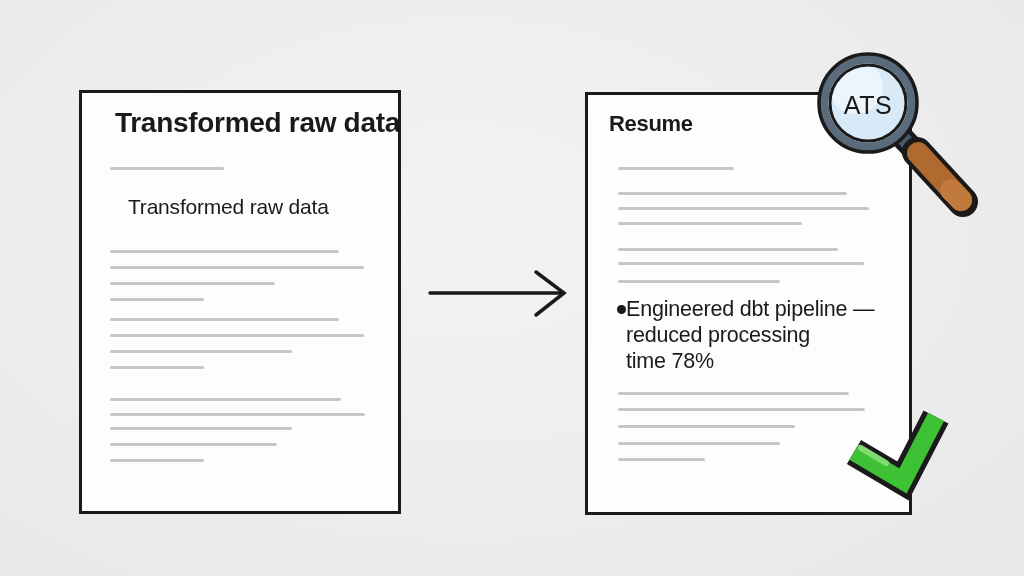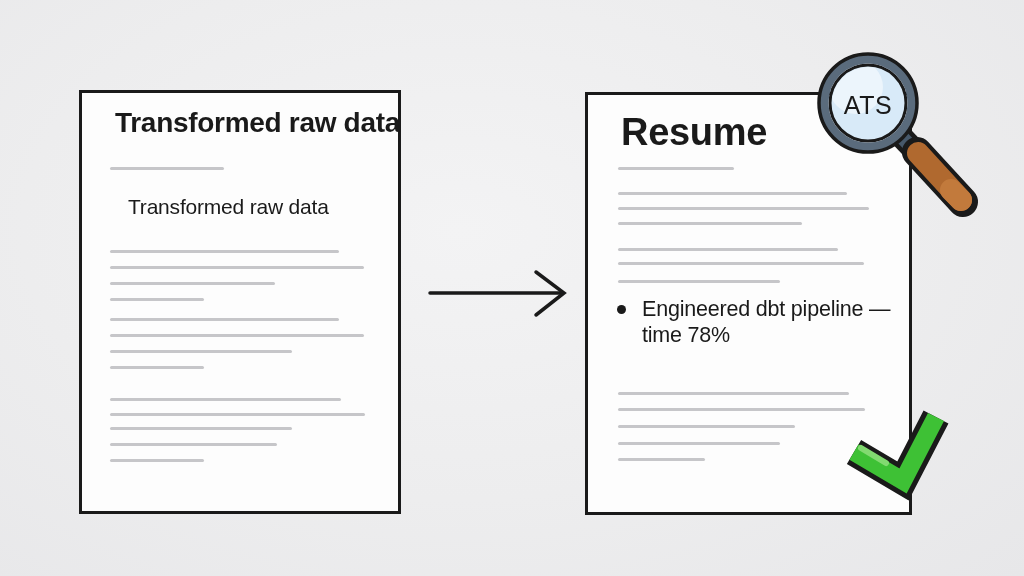--- a/index.html
+++ b/index.html
@@ -12,34 +12,34 @@
     position:absolute;box-sizing:border-box;
     background:var(--paper);border:3px solid var(--ink);text-decoration:underline;
   }
   .doc-left{left:79px;top:90px;width:322px;height:424px;}
   .doc-right{left:585px;top:92px;width:327px;height:423px;}
   .doc-title{
     position:absolute;color:var(--ink);
     font-size:28px;font-weight:600;letter-spacing:-0.3px;white-space:nowrap;
   }
   .doc-left .doc-title{left:33px;top:14px;}
-  .doc-right .doc-title{left:33px;top:16px;font-size:38px;}
+  .doc-right .doc-title{left:21px;top:16px;font-size:22px;}
   .doc-subtitle{
     position:absolute;left:46px;top:102px;color:var(--ink);
     font-size:21px;font-weight:500;letter-spacing:-0.2px;white-space:nowrap;
   }
   .lines-layer{position:absolute;top:0;bottom:0;}
   .doc-left  .lines-layer{left:28px;right:0;}
   .doc-right .lines-layer{left:30px;right:0;}
   .ph-line{
     position:absolute;left:0;height:3px;border-radius:2px;
     background:var(--line_gray);
   }
   .bullet-block{
-    position:absolute;left:29px;top:201px;display:flex;gap:16px;
+    position:absolute;left:29px;top:201px;display:flex;gap:0;
     color:var(--ink);
   }
   .bullet-dot{
     width:9px;height:9px;border-radius:50%;background:var(--ink);
     margin-top:9px;flex:0 0 auto;
   }
   .bullet-text{font-size:21.5px;line-height:26px;font-weight:500;letter-spacing:-0.2px;white-space:nowrap;}
   .overlay{position:absolute;inset:0;pointer-events:none;z-index:5;}
   .ink-line{stroke:var(--ink);fill:none;}
   .ring-band{stroke:var(--ring_slate);fill:none;}
@@ -93,20 +93,21 @@
         <div class="ph-line" style="top: 297px; width: 231px;"></div>
         <div class="ph-line" style="top: 313px; width: 247px;"></div>
         <div class="ph-line" style="top: 330px; width: 177px;"></div>
         <div class="ph-line" style="top: 347px; width: 162px;"></div>
         <div class="ph-line" style="top: 363px; width: 87px;"></div>
       </div>
     <div class="bullet-block">
       <span class="bullet-dot"></span>
       <div>
         <div class="bullet-text">Engineered dbt pipeline —</div>
+        <div class="bullet-text">reduced processing</div>
         <div class="bullet-text">time 78%</div>
       </div>
     </div>
   </div>
 
   <svg class="overlay" viewBox="0 0 1024 576" width="1024" height="576">
 
     <g stroke-width="3.5" stroke-linecap="round" stroke-linejoin="miter">
       <path class="ink-line" d="M430 293 H560"></path>
       <path class="ink-line" d="M536 272 L564 293 L536 315"></path>

